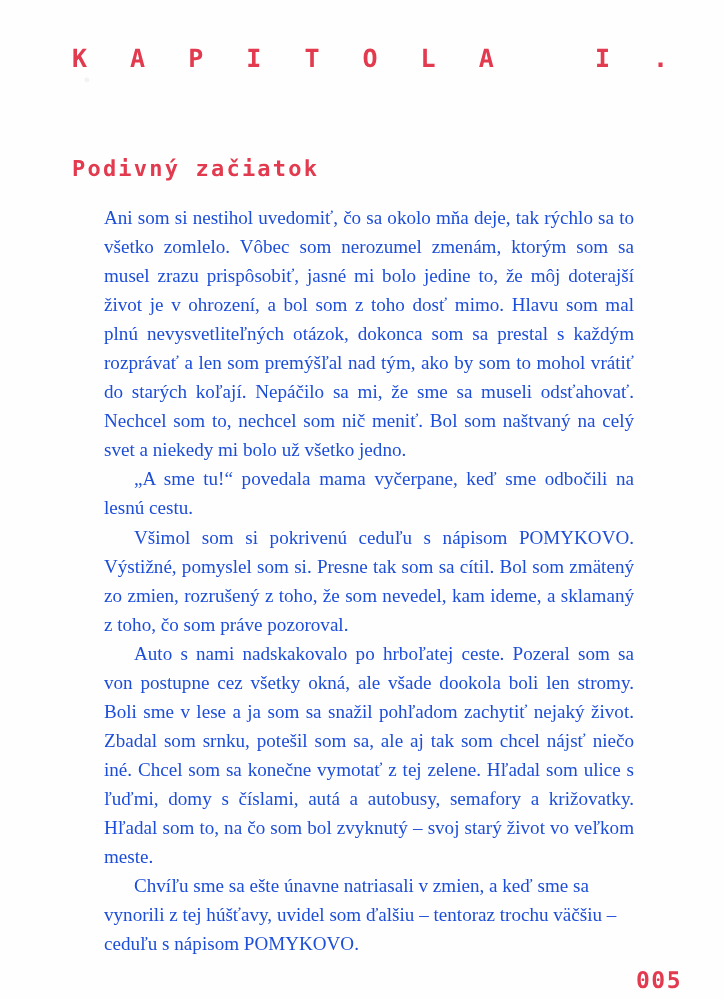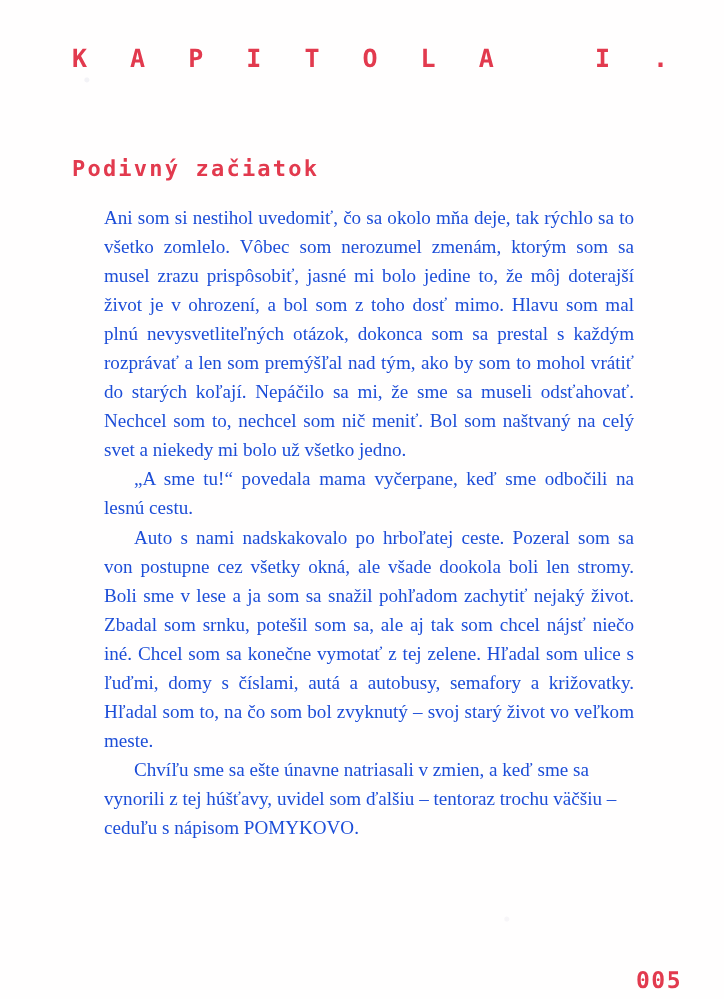--- a/index.html
+++ b/index.html
@@ -104,18 +104,19 @@
 <div class="page">
   <div class="paper-texture"></div>
 
   <div class="pixel chapter-title">K A P I T O L A   I .</div>
 
   <div class="pixel section-title">Podivný začiatok</div>
 
   <div class="body-text">
     <p>Ani som si nestihol uvedomiť, čo sa okolo mňa deje, tak rýchlo sa to všetko zomlelo. Vôbec som nerozumel zmenám, ktorým som sa musel zrazu prispôsobiť, jasné mi bolo jedine to, že môj doterajší život je v ohrození, a bol som z toho dosť mimo. Hlavu som mal plnú nevysvetliteľných otázok, dokonca som sa prestal s každým rozprávať a len som premýšľal nad tým, ako by som to mohol vrátiť do starých koľají. Nepáčilo sa mi, že sme sa museli odsťahovať. Nechcel som to, nechcel som nič meniť. Bol som naštvaný na celý svet a niekedy mi bolo už všetko jedno.</p>
     <p class="indent">„A sme tu!“ povedala mama vyčerpane, keď sme odbočili na lesnú cestu.</p>
+    <p class="indent">Všimol som si pokrivenú ceduľu s nápisom POMYKOVO. Výstižné, pomyslel som si. Presne tak som sa cítil. Bol som zmätený zo zmien, rozrušený z toho, že som nevedel, kam ideme, a sklamaný z toho, čo som práve pozoroval.</p>
     <p class="indent">Auto s nami nadskakovalo po hrboľatej ceste. Pozeral som sa von postupne cez všetky okná, ale všade dookola boli len stromy. Boli sme v lese a ja som sa snažil pohľadom zachytiť nejaký život. Zbadal som srnku, potešil som sa, ale aj tak som chcel nájsť niečo iné. Chcel som sa konečne vymotať z tej zelene. Hľadal som ulice s ľuďmi, domy s číslami, autá a autobusy, semafory a križovatky. Hľadal som to, na čo som bol zvyknutý – svoj starý život vo veľkom meste.</p>
     <p class="indent">Chvíľu sme sa ešte únavne natriasali v zmien, a keď sme sa vynorili z tej húšťavy, uvidel som ďalšiu – tentoraz trochu väčšiu – ceduľu s nápisom POMYKOVO.</p>
   </div>
 
   <div class="pixel page-number">005</div>
 </div>
 
 </body></html>

